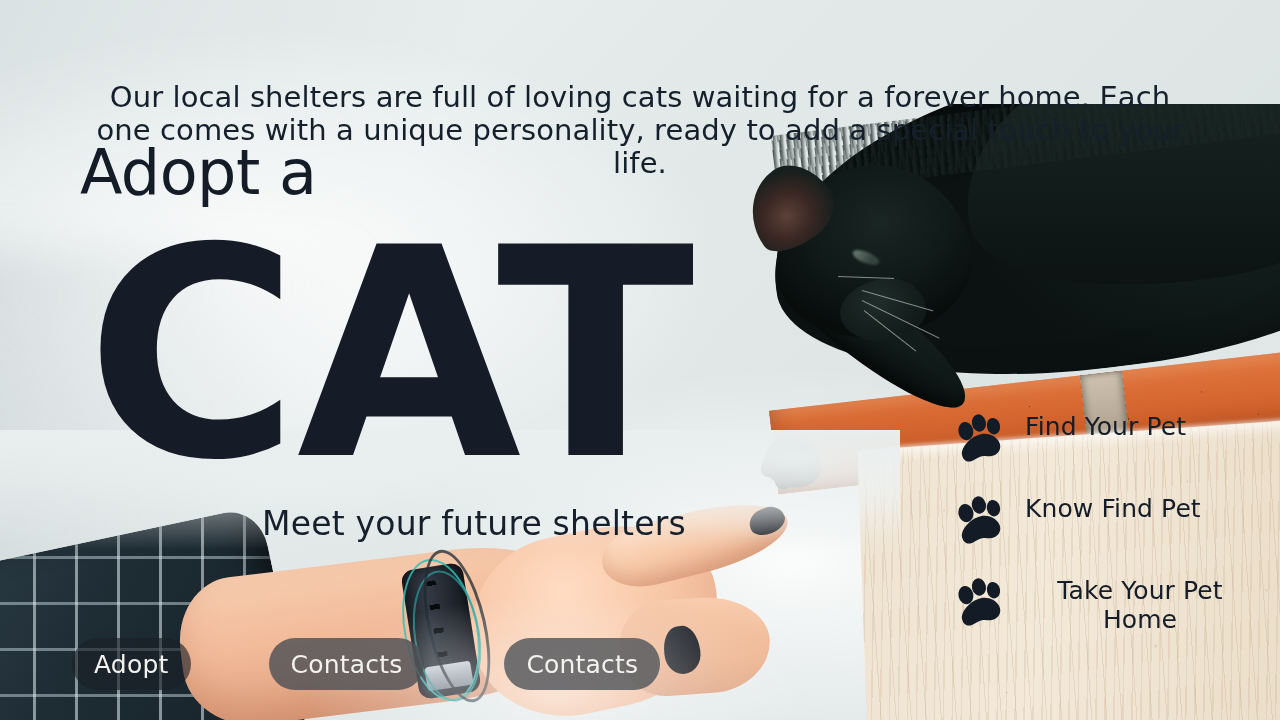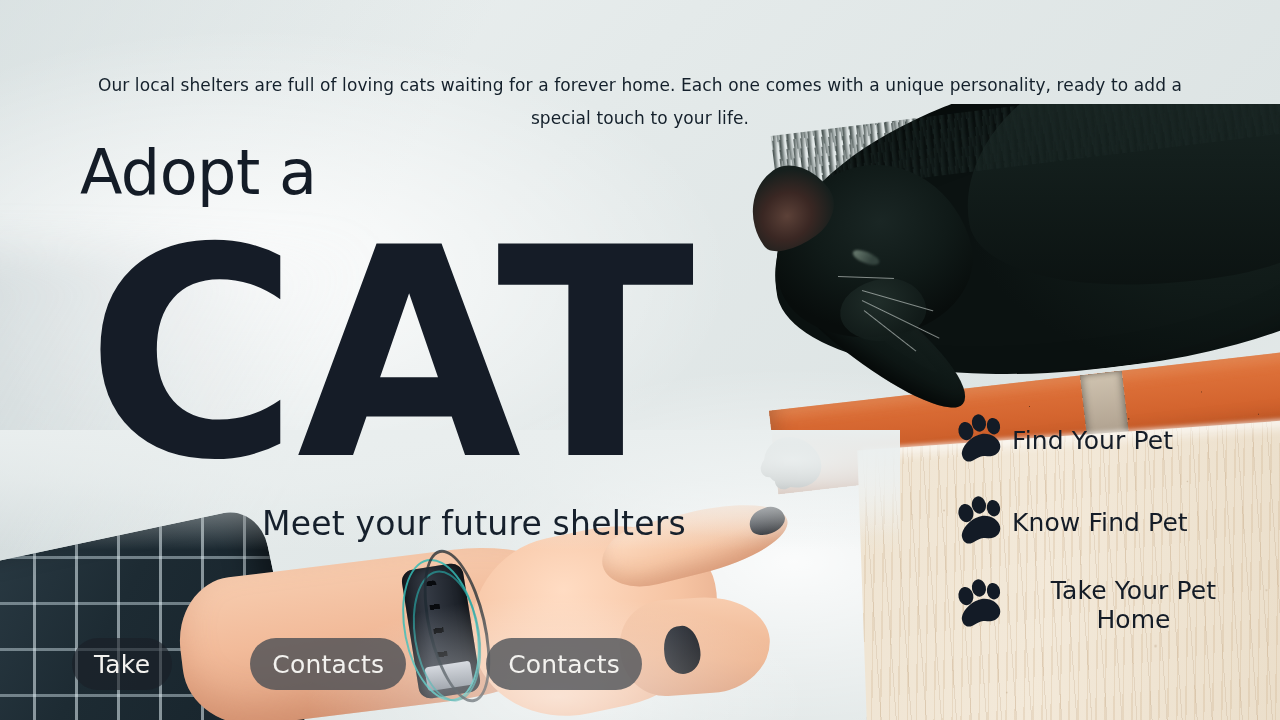--- a/index.html
+++ b/index.html
@@ -317,21 +317,21 @@
     background: linear-gradient(180deg, rgba(233,238,238,1) 0%, rgba(233,238,238,.72) 42%, rgba(233,238,238,0) 100%);
     pointer-events: none;
   }
 
   
   .intro {
     position: absolute;
     left: 90px; top: 52px;
     width: 1100px;
     text-align: center;
-    font-size: 17px;
+    font-size: 29px;
     line-height: 33px;
     color: #14202b;
     letter-spacing: .1px;
   }
   .kicker {
     position: absolute;
     left: 80px; top: 142px;
     font-size: 62px;
     font-weight: 400;
     color: #141c27;
@@ -358,22 +358,21 @@
   }
 
   
   .features {
     position: absolute;
     left: 955px; top: 412px;
     width: 300px;
   }
   .feature {
     display: flex;
-    align-items: center;
-    gap: 1px;
+    gap: 14px;
     margin-bottom: 26px;
   }
   .feature:last-child { margin-bottom: 8px; }
   .paw-icon {
     flex: 0 0 auto;
     width: 56px; height: 56px;
     display: block;
   }
   .feature-label {
     font-size: 25px;
@@ -505,18 +504,18 @@
           <ellipse cx="47" cy="19" rx="7.5" ry="9.5"></ellipse>
           <path d="M31 25c10 0 19 8 19 16 0 7-6 11-12 11-4 0-6-2-11-2-6 0-10 3-14 3-5 0-8-4-8-9 0-9 14-19 26-19z"></path>
         </g>
       </svg>
       <span class="feature-label">Take Your Pet Home</span>
     </div>
 
   </div>
 
   <nav class="nav">
-    <div class="nav-pill pill-home">Take</div>
+    <div class="nav-pill pill-home">Adopt</div>
     <div class="nav-pill pill-services">Contacts</div>
     <div class="nav-pill pill-contacts">Contacts</div>
   </nav>
 
 </div>
 
 </body></html>

